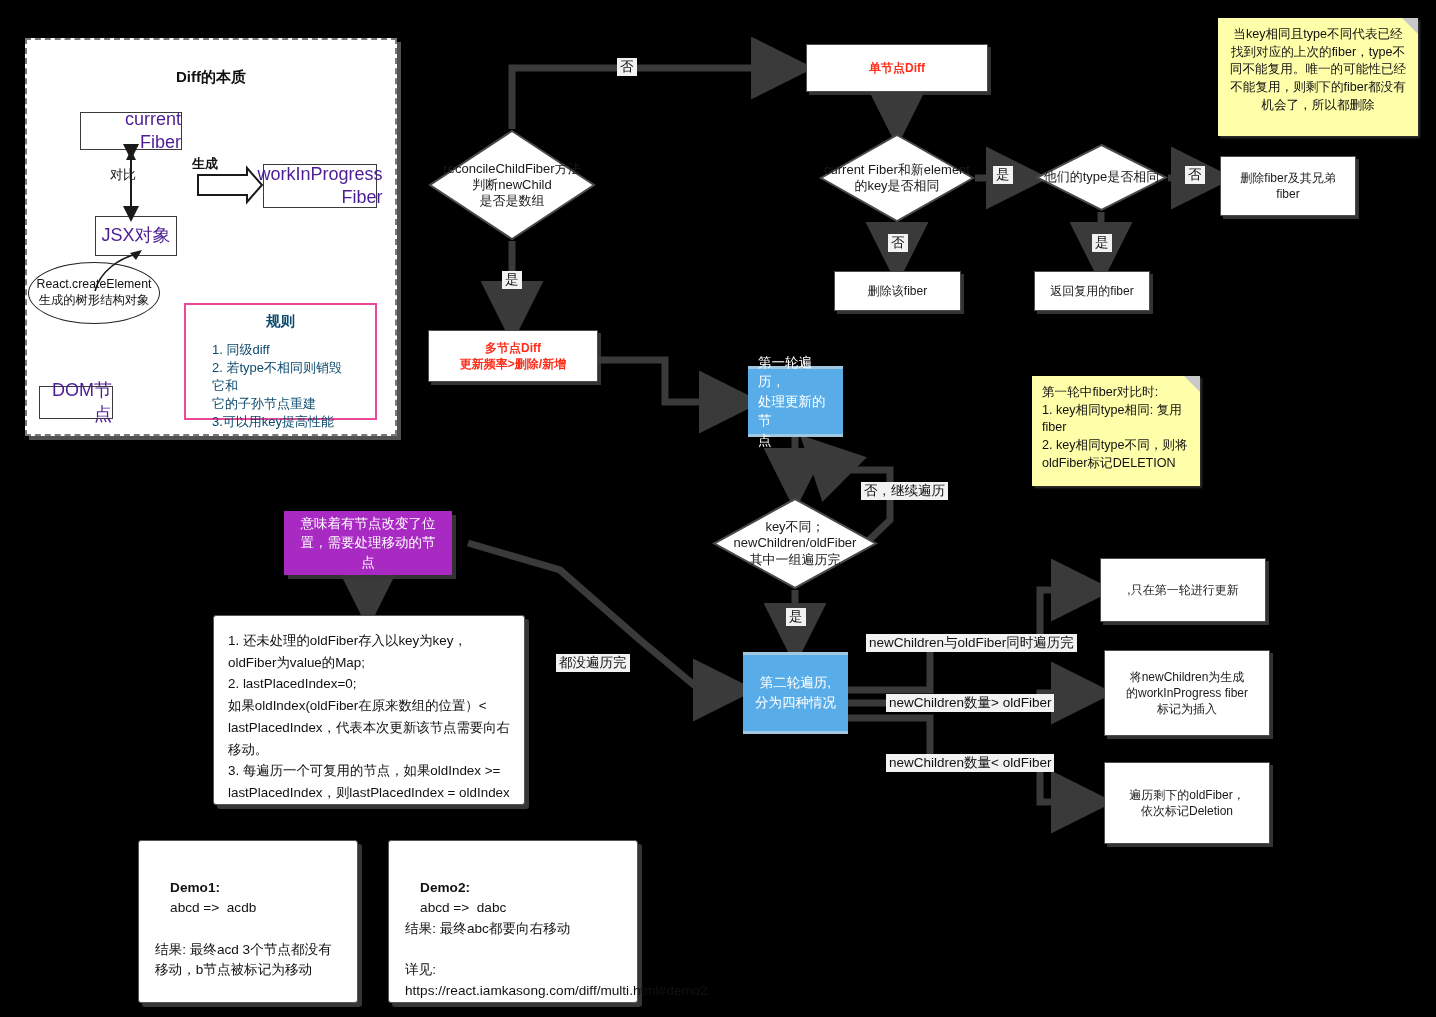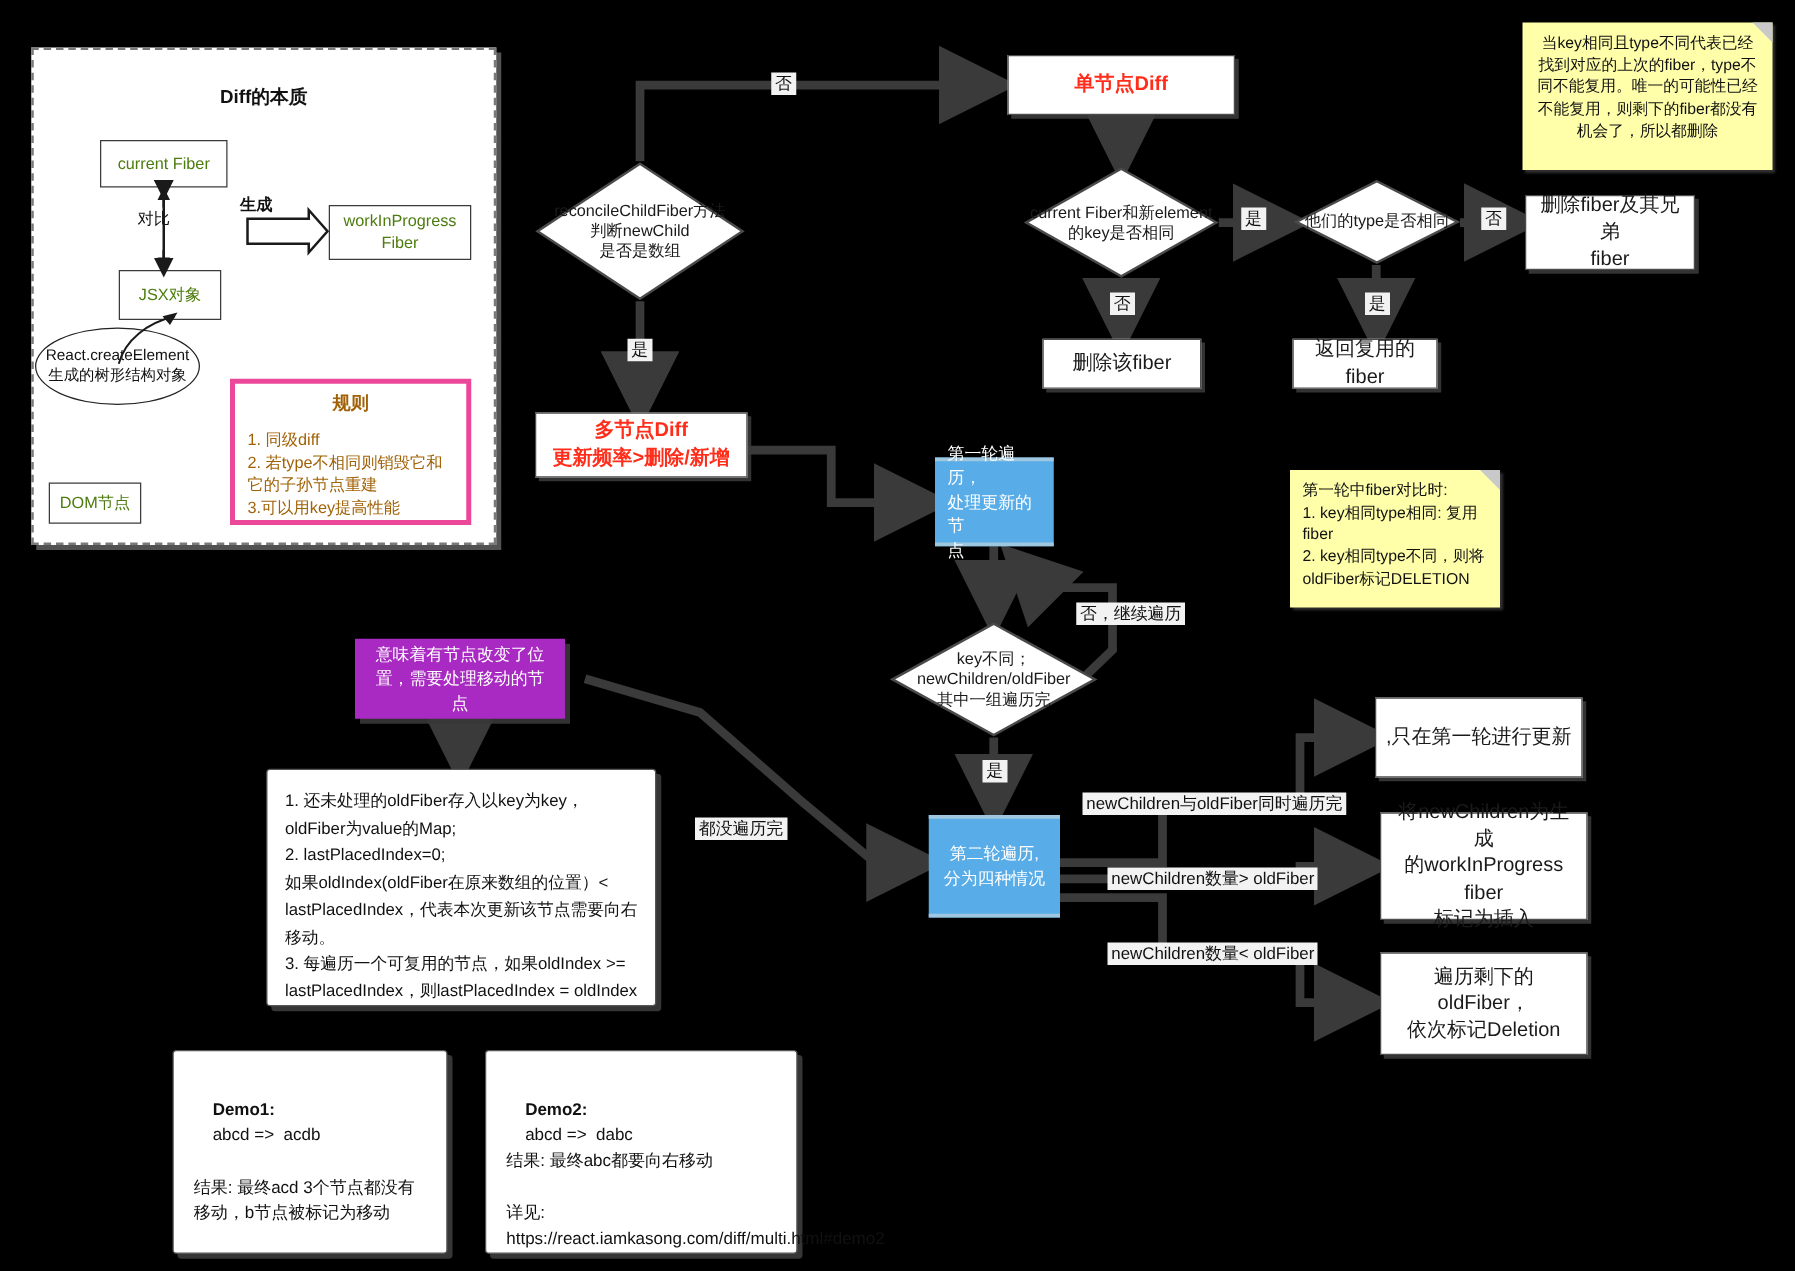--- a/index.html
+++ b/index.html
@@ -19,21 +19,21 @@
   .node{position:absolute;box-sizing:border-box;}
 
   
   .box{
     background:#ffffff;
     border:1px solid #4d4d4d;
     box-shadow:3px 3px 0 rgba(60,60,60,.85);
     display:flex;align-items:center;justify-content:center;
     text-align:center;
     padding:4px 6px;
-    font-size:16px;
+    font-size:12px;
     line-height:1.35;
     color:#1a1a1a;
   }
   .box.red{color:#ff2d1a;font-weight:bold;}
 
   
   .diamond{
     position:absolute;
   }
   .diamond .dlabel{
@@ -110,32 +110,32 @@
   .ctitle{
     position:absolute;width:100%;text-align:center;
     font-weight:bold;font-size:15px;color:#111;
   }
   .simplebox{
     position:absolute;
     background:#ffffff;
     border:1.4px solid #3b3b3b;
     box-sizing:border-box;
     display:flex;align-items:center;justify-content:center;
-    text-align:center;
-    font-size:13px;line-height:1.3;
-    color:#4d7c0f;
+    text-align:right;
+    font-size:18px;line-height:1.3;
+    color:#4c1d95;
   }
   .rulebox{
     position:absolute;
     background:#ffffff;
-    border:4px solid #ec4899;
+    border:2px solid #ec4899;
     box-sizing:border-box;
     font-size:13px;line-height:1.38;
-    color:#a16207;
-    padding:6px 10px;
+    color:#0c4a6e;
+    padding:6px 26px;
   }
   .rulebox .rt{display:block;text-align:center;font-weight:bold;font-size:14.5px;margin-bottom:10px;}
   .ellipse{
     position:absolute;
     border:1.6px solid #222;
     border-radius:50%;
     background:#fff;
     display:flex;align-items:center;justify-content:center;
     text-align:center;
     font-size:12.3px;line-height:1.3;

